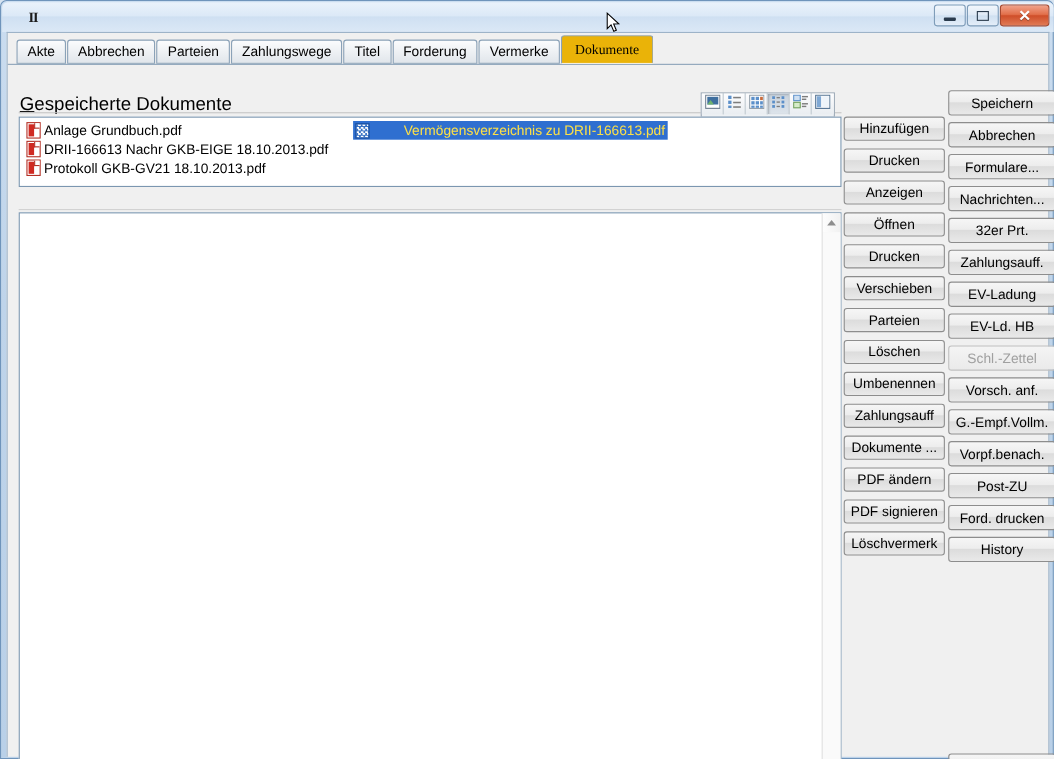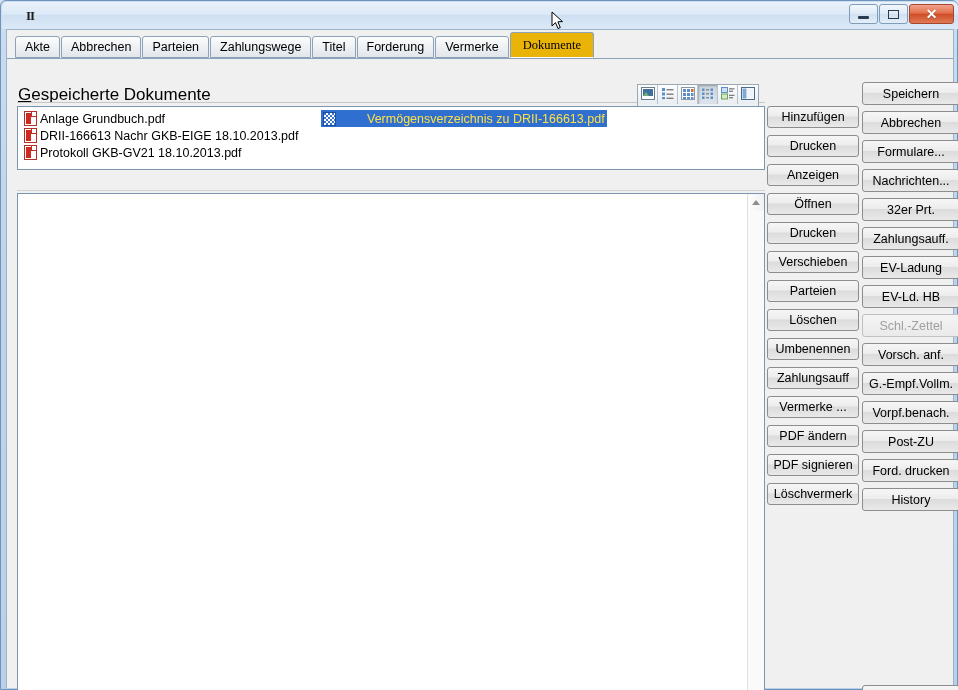--- a/index.html
+++ b/index.html
@@ -498,21 +498,21 @@
       <div class="btn">Hinzufügen</div>
       <div class="btn">Drucken</div>
       <div class="btn">Anzeigen</div>
       <div class="btn">Öffnen</div>
       <div class="btn">Drucken</div>
       <div class="btn">Verschieben</div>
       <div class="btn">Parteien</div>
       <div class="btn">Löschen</div>
       <div class="btn">Umbenennen</div>
       <div class="btn">Zahlungsauff</div>
-      <div class="btn">Vermerke ...</div>
+      <div class="btn">Dokumente ...</div>
       <div class="btn">PDF ändern</div>
       <div class="btn">PDF signieren</div>
       <div class="btn">Löschvermerk</div>
     </div>
 
     <div class="btncol right">
       <div class="btn">Speichern</div>
       <div class="btn">Abbrechen</div>
       <div class="btn">Formulare...</div>
       <div class="btn">Nachrichten...</div>

